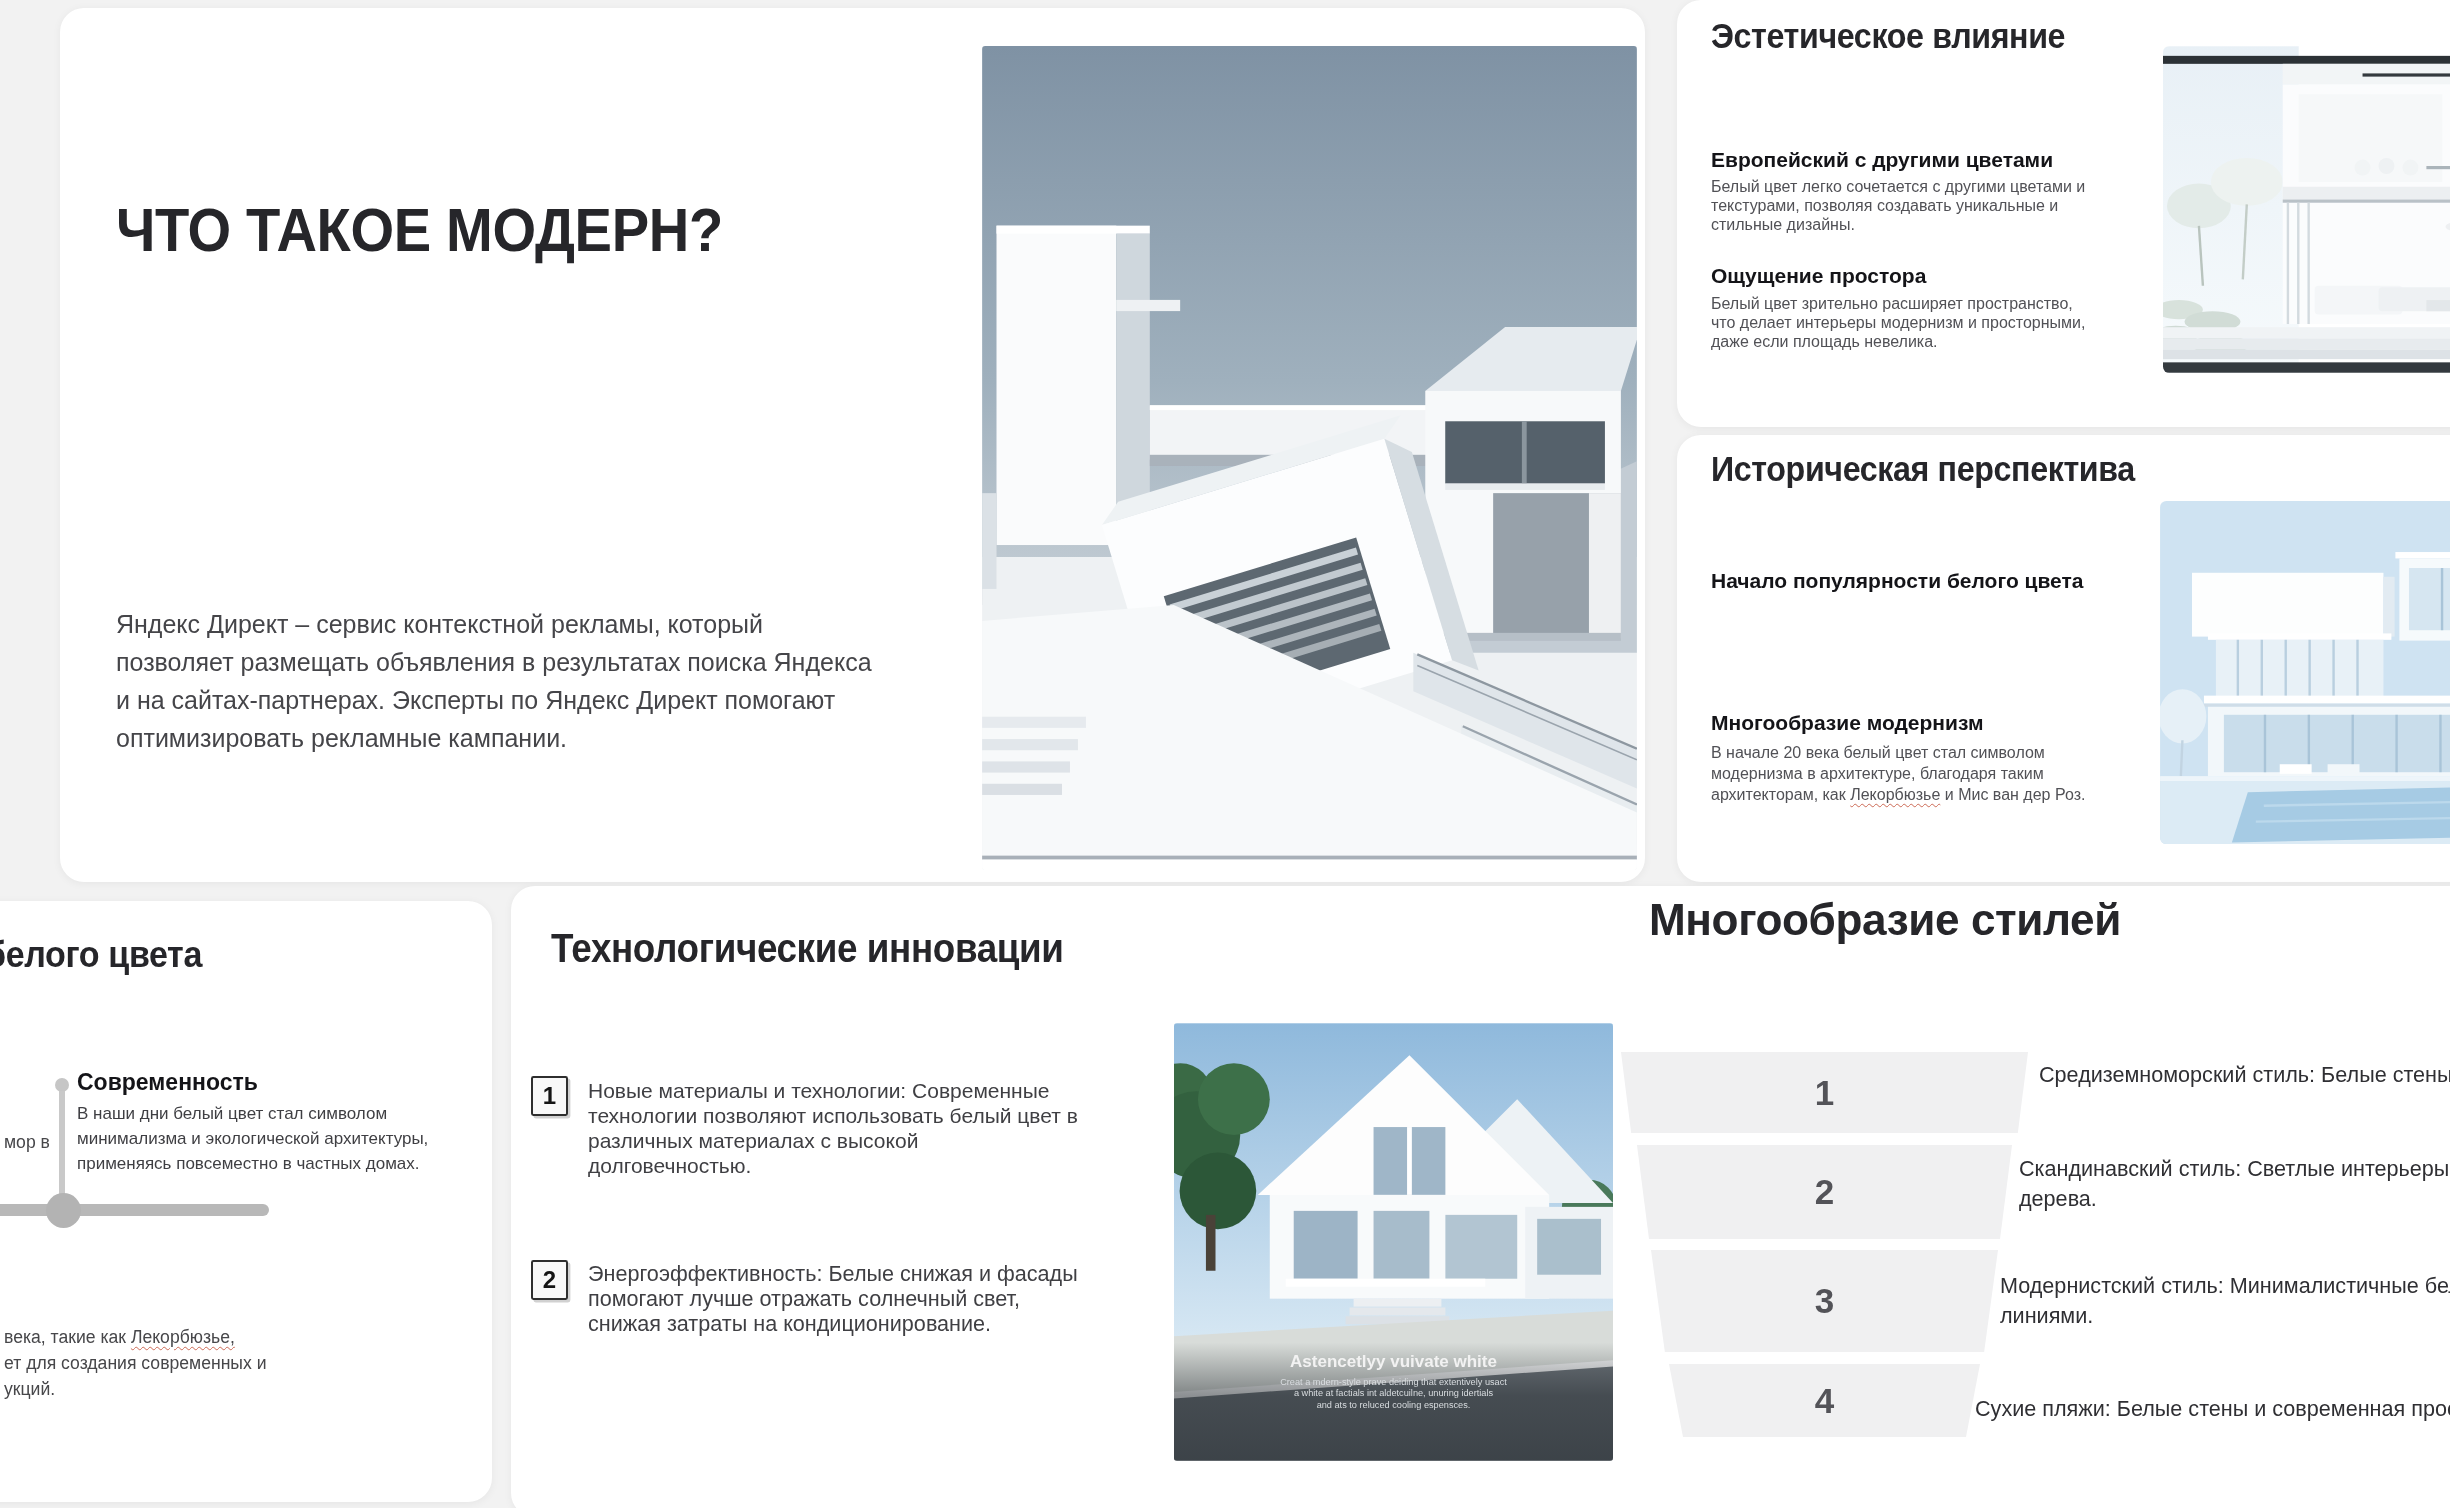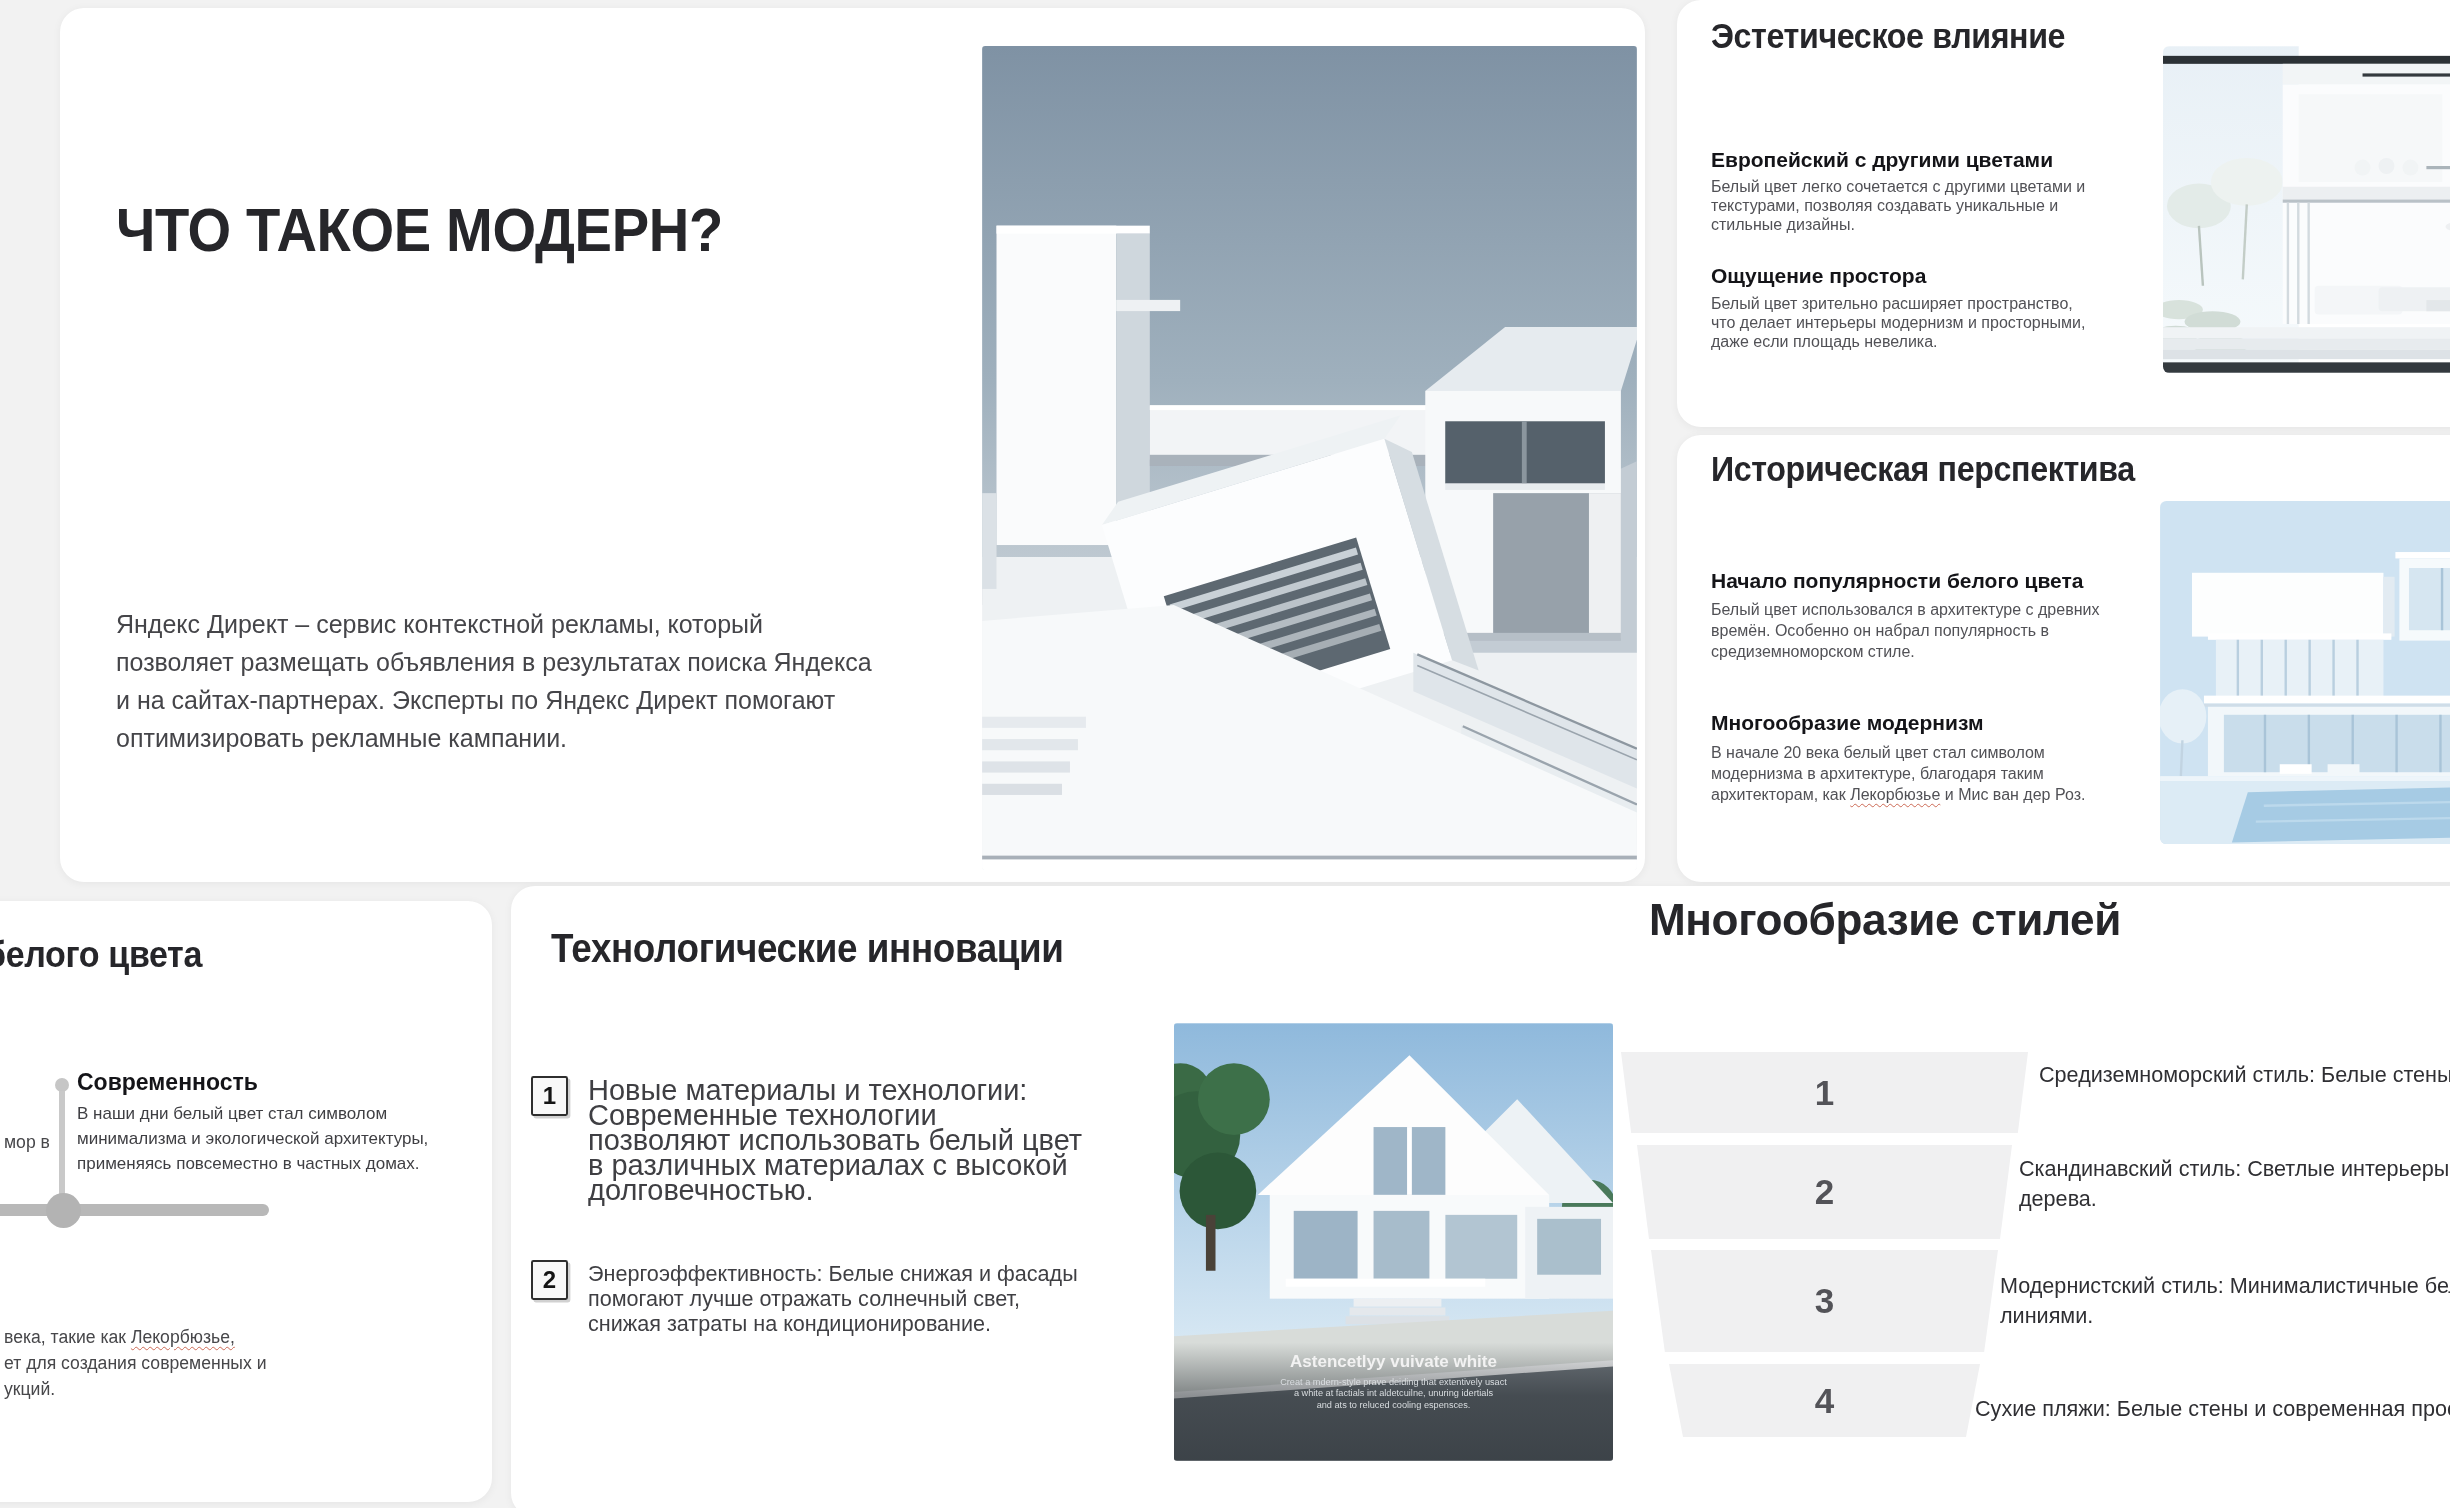--- a/index.html
+++ b/index.html
@@ -142,21 +142,20 @@
         <rect x="0" y="380" width="540" height="12" fill="#dde2e6"></rect>
         <rect x="0" y="396" width="540" height="13" fill="#343a3f"></rect>
       </svg>
     </div>
   </div>
 
   <div class="card" style="left:1677px;top:435px;width:918px;height:447px;">
     <span class="disp" style="position:absolute;left:34px;top:16px;font-size:35px;transform:scaleX(0.92);">Историческая перспектива</span>
 
     <div class="abs sub" style="left:34px;top:134px;font-size:21px;">Начало популярности белого цвета</div>
-    <div class="abs body-txt" style="left:34px;top:164px;width:399px;font-size:16px;line-height:21px;">Белый цвет использовался в архитектуре с древних времён. Особенно он набрал популярность в средиземноморском стиле.</div>
 
     <div class="abs sub" style="left:34px;top:276px;font-size:21px;">Многообразие модернизм</div>
     <div class="abs body-txt" style="left:34px;top:307px;width:383px;font-size:16px;line-height:21px;">
       <span>В начале 20 века белый цвет стал символом модернизма в архитектуре, благодаря таким архитекторам, как </span><span class="misspell">Лекорбюзье</span><span> и Мис ван дер Роз.</span>
     </div>
 
     <div class="img-frame" style="left:483px;top:66px;width:399px;height:343px;border-radius:6.4px;">
       <svg width="399" height="343" viewBox="0 0 500 430">
         <rect x="0" y="0" width="500" height="430" fill="#cfe3f2"></rect>
         <rect x="40" y="90" width="240" height="80" fill="#fdfefe"></rect>
@@ -218,21 +217,21 @@
     </div>
   </div>
 
   <div class="card" style="left:511px;top:886px;width:2076px;height:631px;border-radius:24px;">
 
     <span class="disp" style="position:absolute;left:40px;top:42px;font-size:40px;transform:scaleX(0.92);">Технологические инновации</span>
 
     <div class="badge abs" style="left:20px;top:190px;">
         <span>1</span>
       </div>
-    <div class="abs body-txt" style="left:77px;top:192px;width:495px;font-size:29px;line-height:25px;color:#3f3f43;">Новые материалы и технологии: Современные технологии позволяют использовать белый цвет в различных материалах с высокой долговечностью.</div>
+    <div class="abs body-txt" style="left:77px;top:192px;width:495px;font-size:21px;line-height:25px;color:#3f3f43;">Новые материалы и технологии: Современные технологии позволяют использовать белый цвет в различных материалах с высокой долговечностью.</div>
 
     <div class="badge abs" style="left:20px;top:374px;">
         <span>2</span>
       </div>
     <div class="abs body-txt" style="left:77px;top:375px;width:495px;font-size:21.6px;line-height:25px;color:#3f3f43;">Энергоэффективность: Белые снижая и фасады помогают лучше отражать солнечный свет, снижая затраты на кондиционирование.</div>
 
     <div class="img-frame" style="left:663px;top:137px;width:439px;height:438px;border-radius:3.2px;">
       <svg width="439" height="438" viewBox="0 0 550 548">
         <defs>
           <linearGradient id="sky4" x1="0" y1="0" x2="0" y2="1">

